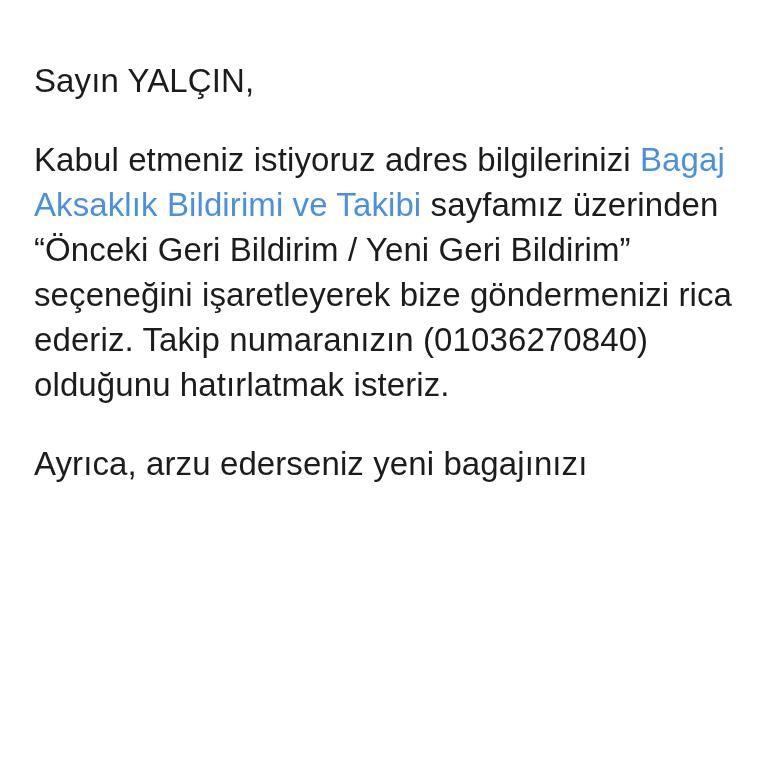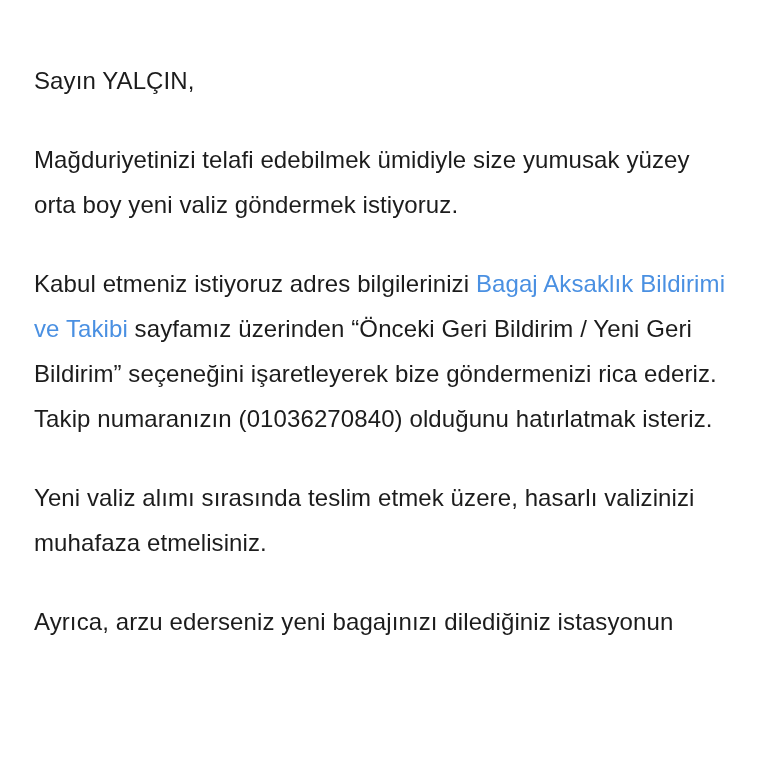--- a/index.html
+++ b/index.html
@@ -15,21 +15,21 @@
     color: #1a1a1a;
   }
   .page {
     box-sizing: border-box;
     width: 768px;
     height: 768px;
     padding: 58px 34px 0 34px;
     background: #ffffff;
   }
   .para {
-    font-size: 24px;
+    font-size: 33px;
     line-height: 45px;
     letter-spacing: 0.1px;
     color: #1c1c1c;
     margin: 0 0 34px 0;
     font-weight: 400;
   }
   .para:last-child {
     margin-bottom: 0;
   }
   .link {
@@ -44,21 +44,19 @@
   }
 </style>
 </head>
 <body>
 
 <div class="page">
 
   <p class="para">Sayın YALÇIN,</p>
 
 
-  <p class="para">Mağduriyetinizi telafi edebilmek ümidiyle size yumusak yüzey orta boy yeni valiz göndermek istiyoruz.</p>
 
   <p class="para"><span>Kabul etmeniz istiyoruz adres bilgilerinizi </span><a class="link" href="#">Bagaj Aksaklık Bildirimi ve Takibi</a><span> sayfamız üzerinden “Önceki Geri Bildirim / Yeni Geri Bildirim” seçeneğini işaretleyerek bize göndermenizi rica ederiz. Takip numaranızın (01036270840) olduğunu hatırlatmak isteriz.</span></p>
 
-  <p class="para">Yeni valiz alımı sırasında teslim etmek üzere, hasarlı valizinizi muhafaza etmelisiniz.</p>
 
   <p class="para clipped">Ayrıca, arzu ederseniz yeni bagajınızı dilediğiniz istasyonun kayıp esya ofisinden bizzat alabilirsiniz.</p>
 
 </div>
 
 </body></html>

